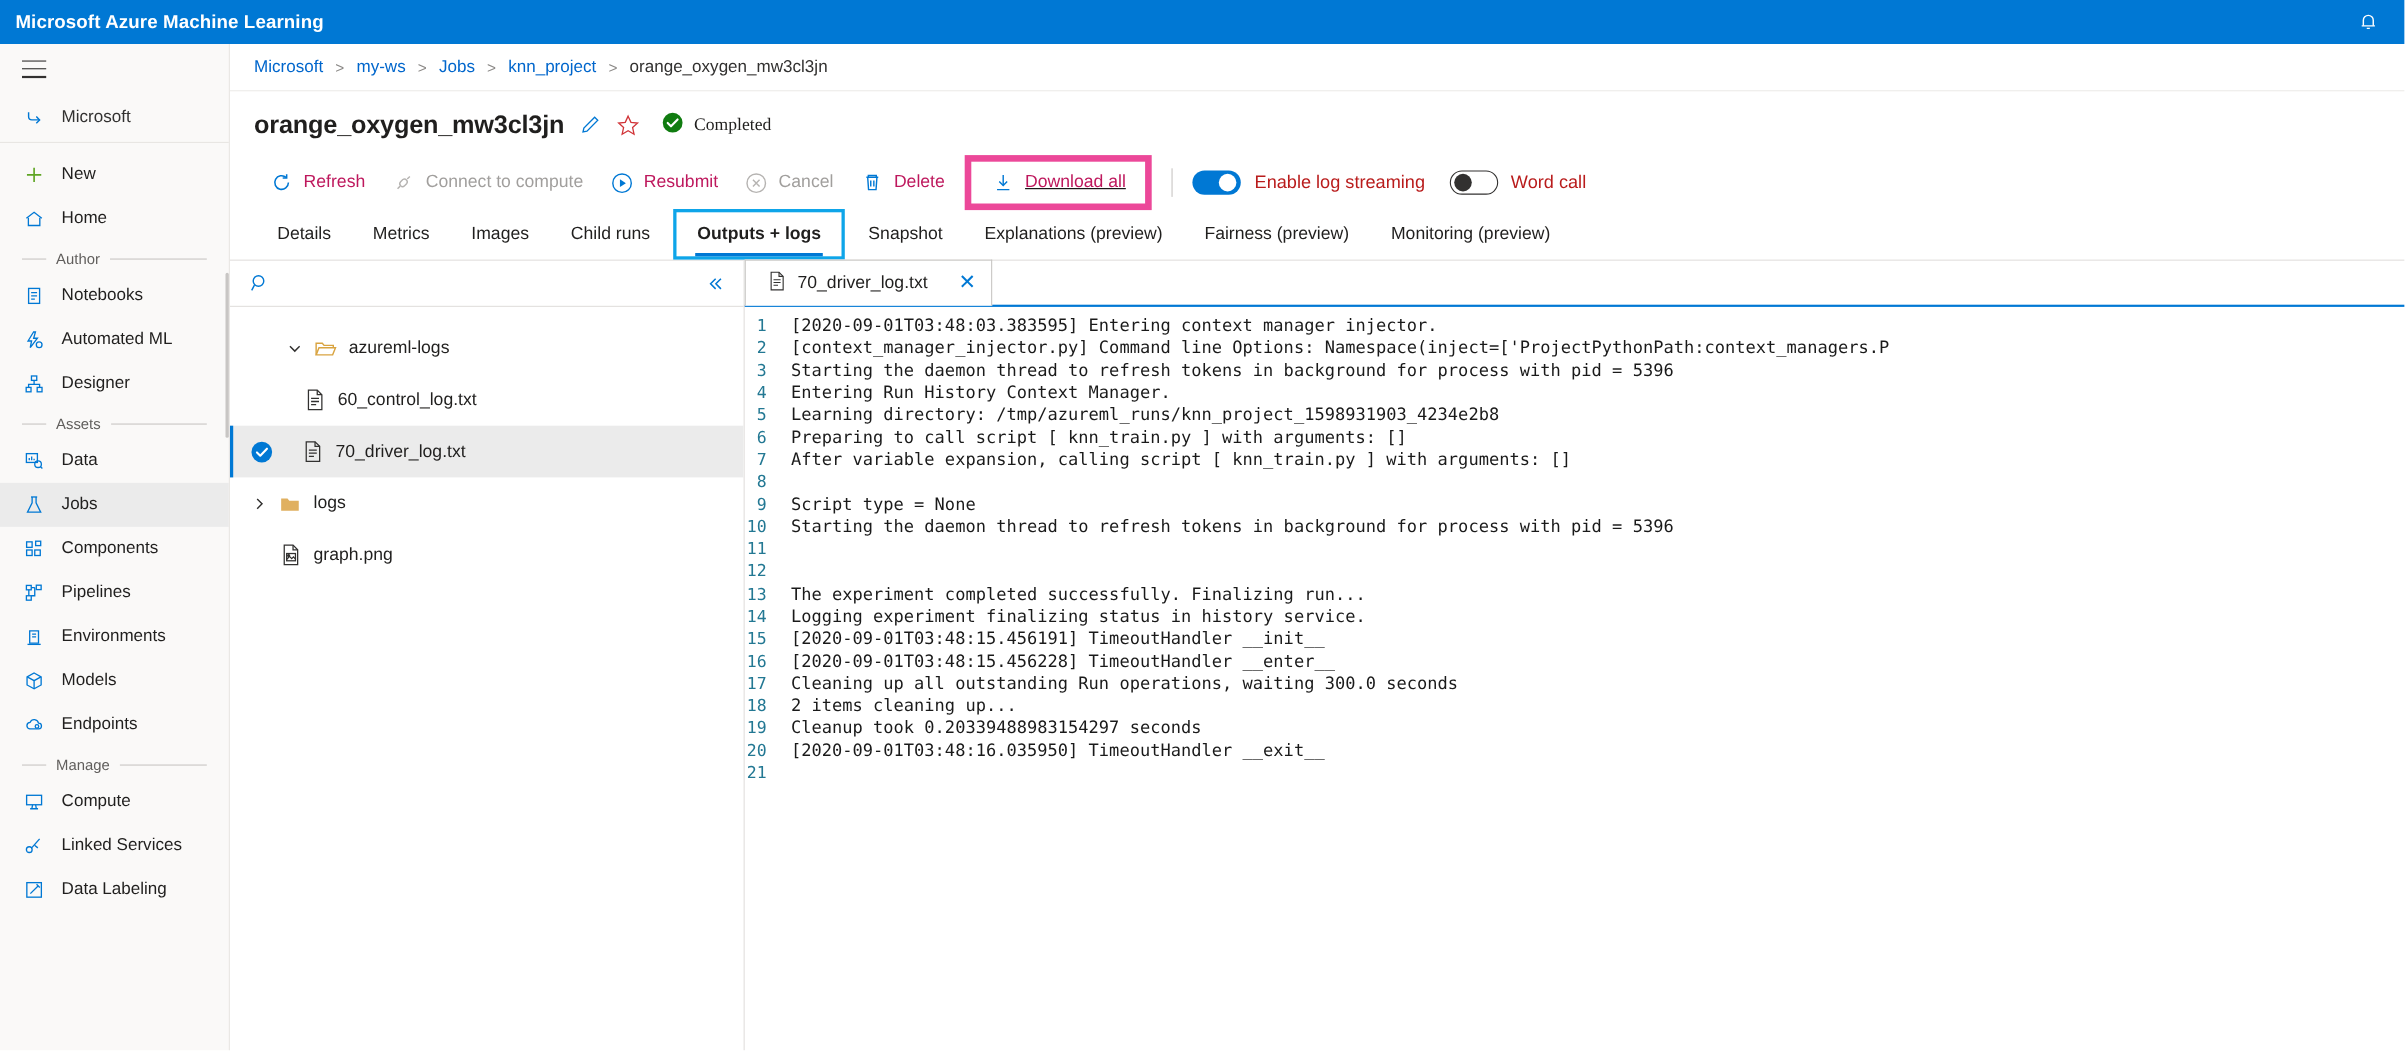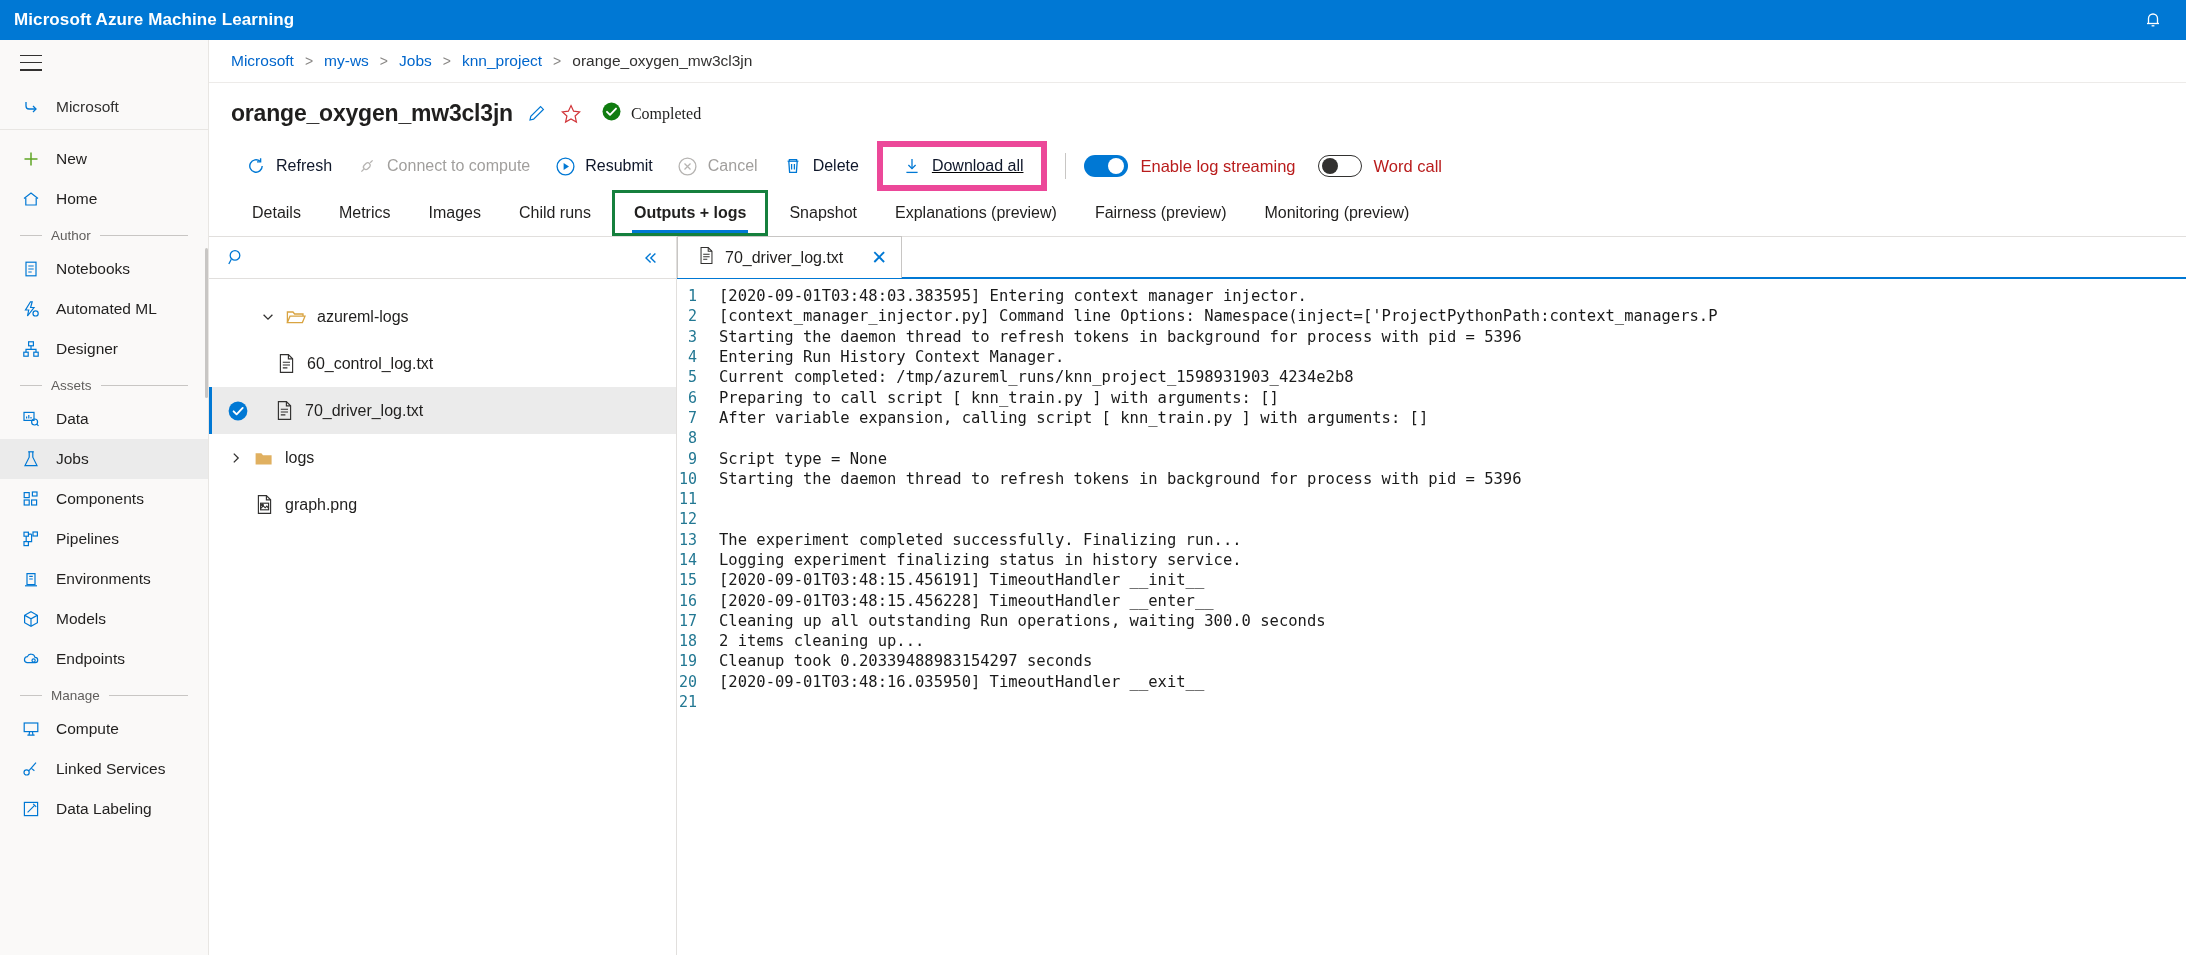--- a/index.html
+++ b/index.html
@@ -94,21 +94,21 @@
 
   
   .cmdbar {
     display: flex; align-items: center; gap: 0px;
     padding-left: 24px; height: 50px; position: relative;
   }
   .cmd {
     display: flex; align-items: center; gap: 9px;
     padding: 7px 12px; cursor: pointer; white-space: nowrap;
   }
-  .cmd .lbl { font-size: 16px; color: #0f172a; }
+  .cmd .lbl { font-size: 16px; color: #be185d; }
   .cmd.disabled .lbl { color: #a19f9d; }
   .cmd.disabled { cursor: default; }
   .cmd-ico { width: 22px; height: 22px; display: flex; align-items: center; justify-content: center; }
 
   .cmd.highlight {
     border: 6px solid #ec4899; background: #ffffff;
     padding: 8px 18px; margin-left: 6px; text-decoration: underline;
   }
   .vdivider { width: 1px; height: 26px; background: #c8c6c4; margin: 0 18px; }
 
@@ -132,21 +132,21 @@
     padding: 0 19px; height: 46px; display: flex; align-items: center;
     font-size: 16px; color: #201f1e; cursor: pointer; position: relative;
     white-space: nowrap;
   }
   .tab.active { font-weight: 700; }
   .tab.active::after {
     content: ""; position: absolute; left: 17px; right: 17px; bottom: 0;
     height: 3px; background: #0078d4;
   }
   .tab.boxed {
-    border: 3px solid #15803d; margin: 0 2px; height: 46px;
+    border: 3px solid #0ea5e9; margin: 0 2px; height: 46px;
   }
 
   
   .content { flex: 1 1 auto; display: flex; min-height: 0; }
 
   .filepane {
     width: 468px; flex: 0 0 468px;
     display: flex; flex-direction: column;
     border-right: 1px solid #e1dfdd; min-height: 0;
   }
@@ -676,21 +676,21 @@
           <div class="logline">
               <span class="lineno">3</span>
               <span class="linetxt">Starting the daemon thread to refresh tokens in background for process with pid = 5396</span>
             </div>
           <div class="logline">
               <span class="lineno">4</span>
               <span class="linetxt">Entering Run History Context Manager.</span>
             </div>
           <div class="logline">
               <span class="lineno">5</span>
-              <span class="linetxt">Current completed:  /tmp/azureml_runs/knn_project_1598931903_4234e2b8</span>
+              <span class="linetxt">Learning directory:  /tmp/azureml_runs/knn_project_1598931903_4234e2b8</span>
             </div>
           <div class="logline">
               <span class="lineno">6</span>
               <span class="linetxt">Preparing to call script [ knn_train.py ] with arguments: []</span>
             </div>
           <div class="logline">
               <span class="lineno">7</span>
               <span class="linetxt">After variable expansion, calling script [ knn_train.py ] with arguments: []</span>
             </div>
           <div class="logline">

